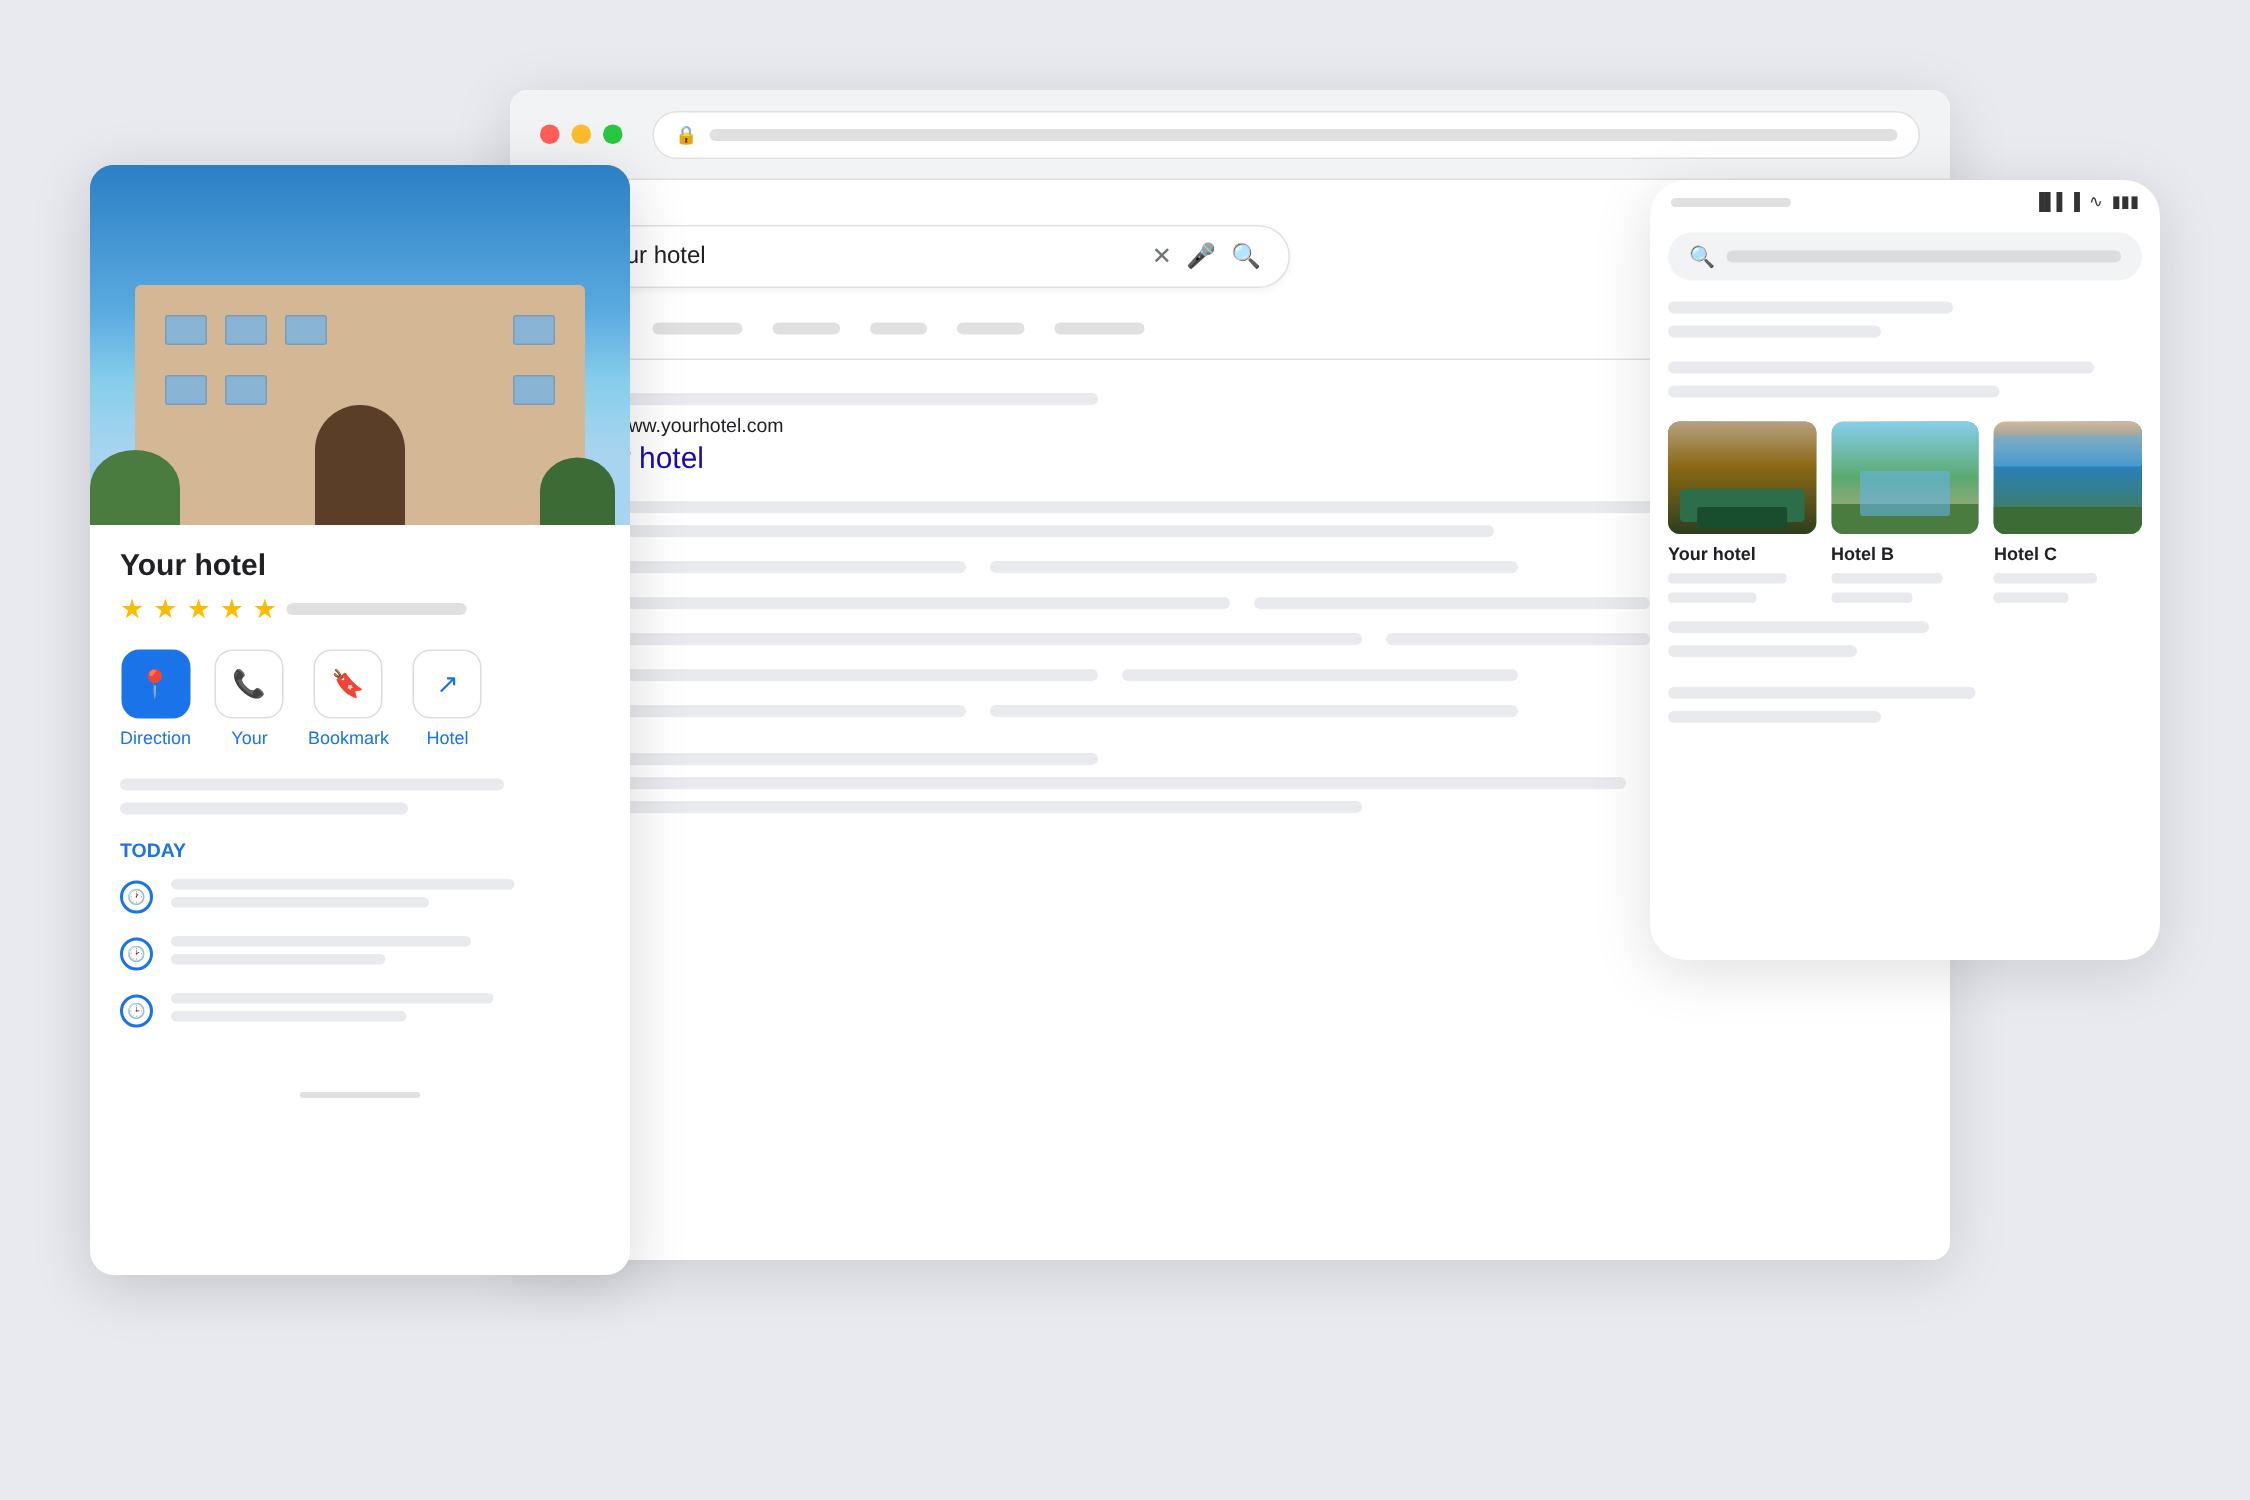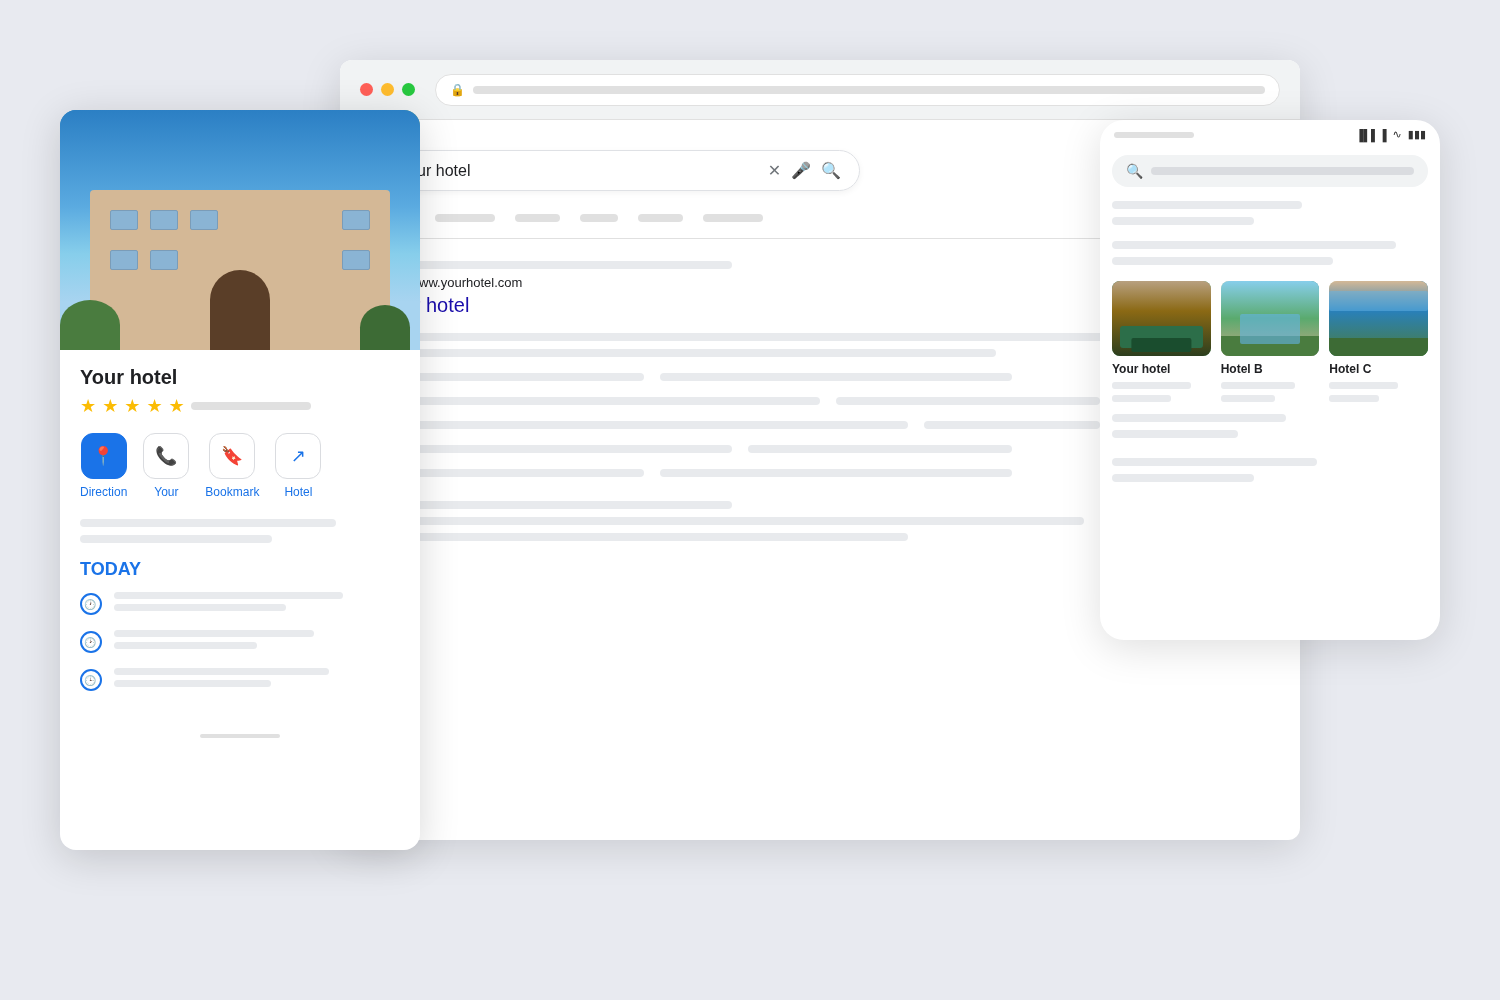--- a/index.html
+++ b/index.html
@@ -348,21 +348,21 @@
       background: #e8eaed;
       border-radius: 4px;
       margin-bottom: 8px;
     }
 
     .today-section {
       margin-top: 8px;
     }
 
     .today-label {
-      font-size: 18px;
+      font-size: 13px;
       font-weight: 600;
       color: #1a73e8;
       margin-bottom: 12px;
     }
 
     .time-item {
       display: flex;
       align-items: center;
       gap: 12px;
       margin-bottom: 14px;

